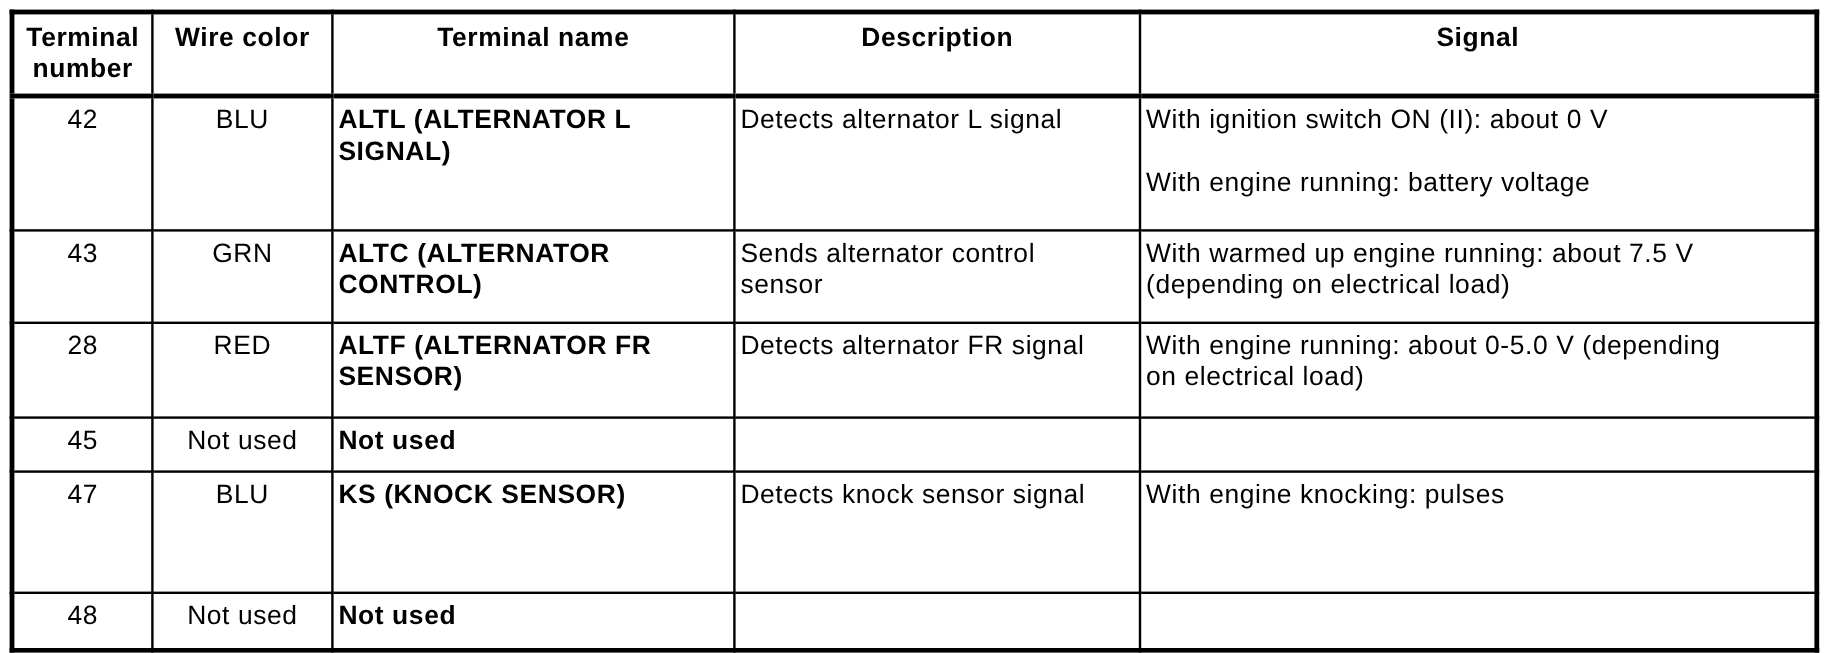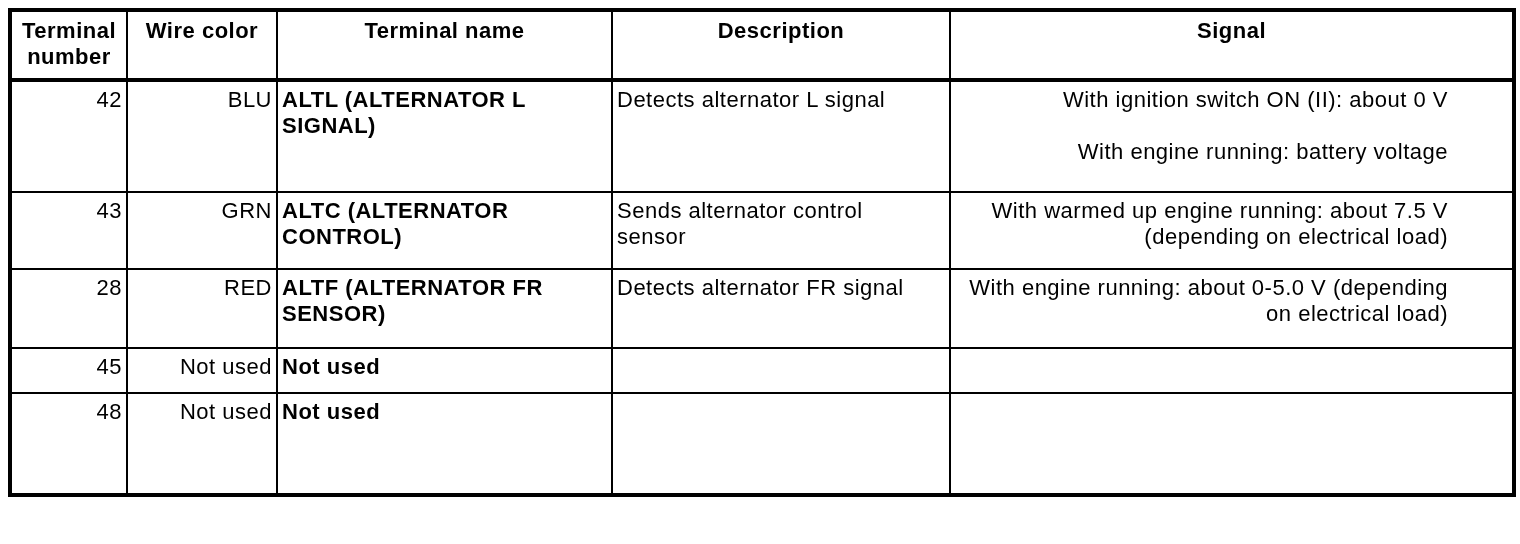--- a/index.html
+++ b/index.html
@@ -44,35 +44,35 @@
     overflow: hidden;
   }
   thead th {
     border-bottom: 4px solid #000000;
     font-weight: bold;
     text-align: center;
     height: 56px;
     padding-top: 6px;
   }
   td.cell-terminal, td.cell-wire {
-    text-align: right;
+    text-align: center;
   }
   td.cell-name {
     text-align: left;
     padding-right: 8px;
     white-space: pre-line;
     font-weight: bold;
   }
   td.cell-desc {
     text-align: left;
     padding-right: 24px;
     white-space: pre-line;
   }
   td.cell-signal {
-    text-align: right;
+    text-align: left;
     padding-right: 64px;
     white-space: pre-line;
   }
   
   tbody tr:nth-child(1) td { height: 100px; }
   tbody tr:nth-child(2) td { height: 66px; }
   tbody tr:nth-child(3) td { height: 68px; }
   tbody tr:nth-child(4) td { height: 34px; }
   tbody tr:nth-child(5) td { height: 90px; }
   tbody tr:nth-child(6) td { height: 36px; }
@@ -125,20 +125,27 @@
     <td class="cell-signal">With engine running: about 0-5.0 V (depending on electrical load)</td>
   </tr>
         <tr>
     <td class="cell-terminal">45</td>
     <td class="cell-wire">Not used</td>
     <td class="cell-name">Not used</td>
     <td class="cell-desc"></td>
     <td class="cell-signal"></td>
   </tr>
         <tr>
+    <td class="cell-terminal">47</td>
+    <td class="cell-wire">BLU</td>
+    <td class="cell-name">KS (KNOCK SENSOR)</td>
+    <td class="cell-desc">Detects knock sensor signal</td>
+    <td class="cell-signal">With engine knocking: pulses</td>
+  </tr>
+        <tr>
     <td class="cell-terminal">48</td>
     <td class="cell-wire">Not used</td>
     <td class="cell-name">Not used</td>
     <td class="cell-desc"></td>
     <td class="cell-signal"></td>
   </tr>
       </tbody>
   </table>
 </div>
 

